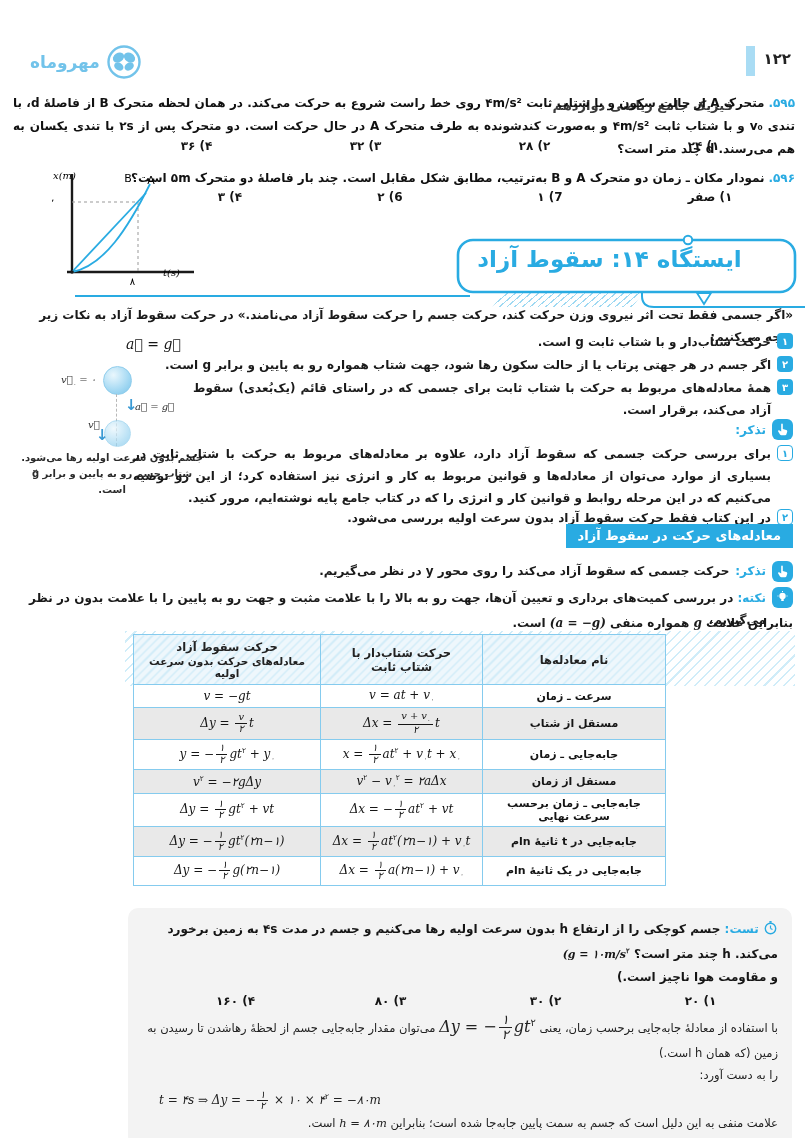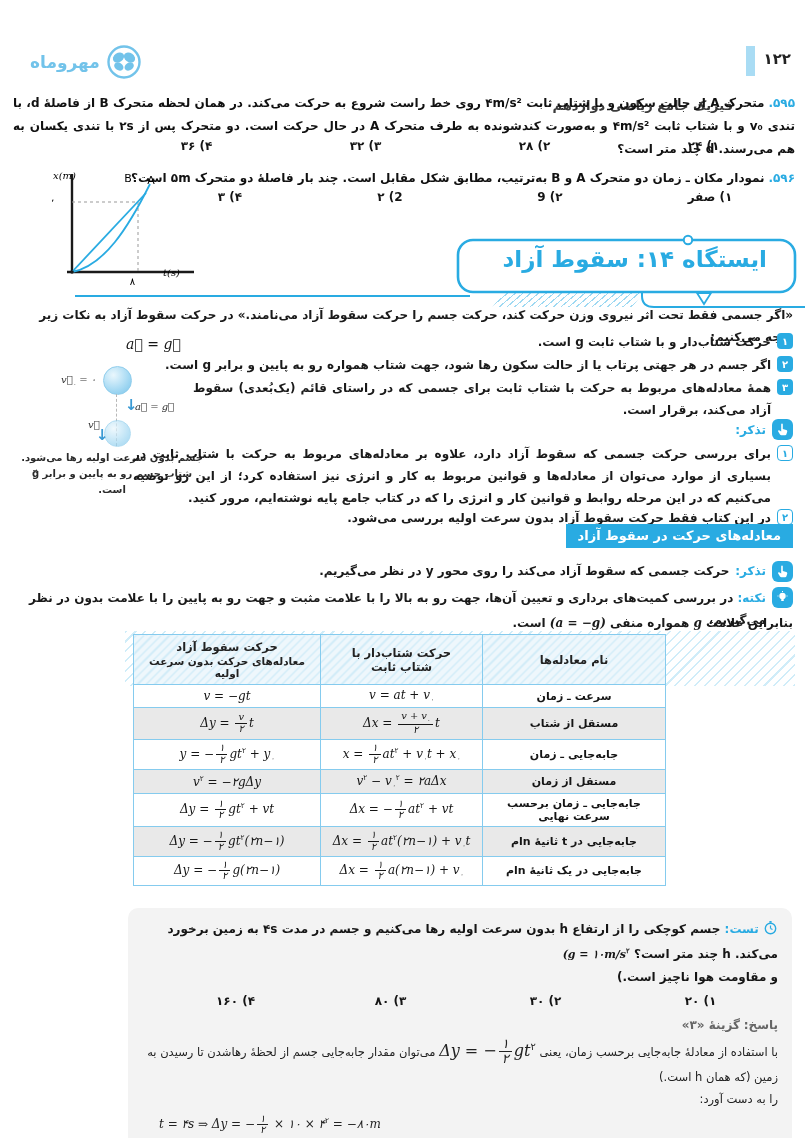--- a/index.html
+++ b/index.html
@@ -109,22 +109,22 @@
   <div class="opt">۳) ۳۲</div>
   <div class="opt">۴) ۳۶</div>
 </div>
 
 <div class="abs qblock" style="right:10px;top:167px;width:680px;">
   <span class="qnum">۵۹۶.</span>
   <span class="qtext">نمودار مکان ـ زمان دو متحرک A و B به‌ترتیب، مطابق شکل مقابل است. چند بار فاصلهٔ دو متحرک ۵m است؟</span>
 </div>
 <div class="abs opts" style="left:150px;top:190px;width:640px;">
   <div class="opt">۱) صفر</div>
-  <div class="opt">۲) 9</div>
-  <div class="opt">2) ۲</div>
+  <div class="opt">7) ۱</div>
+  <div class="opt">6) ۲</div>
   <div class="opt">۴) ۳</div>
 </div>
 
 <svg class="abs" style="left:52px;top:168px;" width="160" height="124" viewBox="0 0 160 124">
   <line x1="20" y1="6" x2="20" y2="104" stroke="#1a1a1a" stroke-width="2.4"></line>
   <line x1="15" y1="104" x2="142" y2="104" stroke="#1a1a1a" stroke-width="2.4"></line>
   <line x1="20" y1="34" x2="86" y2="34" stroke="#999" stroke-width="1" stroke-dasharray="3,3"></line>
   <line x1="86" y1="34" x2="86" y2="104" stroke="#999" stroke-width="1" stroke-dasharray="3,3"></line>
   <path d="M20,104 L94,25" fill="none" stroke="#29abe2" stroke-width="1.8"></path>
   <path d="M20,104 C52,98 76,60 98,16" fill="none" stroke="#29abe2" stroke-width="1.8"></path>
@@ -138,21 +138,21 @@
 </svg>
 
 <div class="abs hatch" style="left:500px;top:286px;width:140px;height:21px;"></div>
 <svg class="abs" style="left:0;top:232px;" width="805" height="100" viewBox="0 0 805 100">
   <line x1="75" y1="64" x2="470" y2="64" stroke="#29abe2" stroke-width="2"></line>
   <path d="M642,60 L642,64 Q642,75 654,75 L805,75" fill="none" stroke="#29abe2" stroke-width="2"></path>
   <rect x="458" y="8" width="337" height="52" rx="15" fill="#ffffff" stroke="#29abe2" stroke-width="2.6"></rect>
   <circle cx="688" cy="8" r="4.2" fill="#ffffff" stroke="#29abe2" stroke-width="2"></circle>
   <polygon points="697,61 711,61 704,72" fill="#ffffff" stroke="#29abe2" stroke-width="1.8"></polygon>
 </svg>
-<div class="abs station-title" style="left:452px;top:246px;width:315px;text-align:right;">ایستگاه ۱۴: سقوط آزاد</div>
+<div class="abs station-title" style="left:452px;top:246px;width:315px;">ایستگاه ۱۴: سقوط آزاد</div>
 
 <div class="abs para" style="right:12px;top:304px;width:780px;"><span class="bseg">«اگر جسمی فقط تحت اثر نیروی وزن حرکت کند، حرکت جسم را حرکت سقوط آزاد می‌نامند.»</span><span> در حرکت سقوط آزاد به نکات زیر توجه می‌کنیم:</span></div>
 
 <div class="abs row" style="right:12px;top:331px;width:670px;">
   <span class="bullet">۱</span>
   <span class="para">حرکت شتاب‌دار و با شتاب ثابت g است.</span>
 </div>
 <div class="abs row" style="right:12px;top:354px;width:700px;">
   <span class="bullet">۲</span>
   <span class="para">اگر جسم در هر جهتی پرتاب یا از حالت سکون رها شود، جهت شتاب همواره رو به پایین و برابر g است.</span>
@@ -319,24 +319,20 @@
     <span>جسم کوچکی را از ارتفاع h بدون سرعت اولیه رها می‌کنیم و جسم در مدت ۴s به زمین برخورد می‌کند. h چند متر است؟</span>
     <span><span style="font-size:11px;" class="eq">(g = ۱۰m/s<sup>۲</sup></span></span>
   </div>
   <div class="test-line">و مقاومت هوا ناچیز است.)</div>
   <div class="opts" style="width:620px;margin-top:2px;">
     <div class="opt">۱) ۲۰</div>
     <div class="opt">۲) ۳۰</div>
     <div class="opt">۳) ۸۰</div>
     <div class="opt">۴) ۱۶۰</div>
   </div>
-  <div style="margin-top:2px;">
-    <span class="answer-label">پاسخ:</span>
-    <span class="answer-label">گزینهٔ «۳»</span>
-  </div>
   <div class="exp">
     <span>با استفاده از معادلهٔ جابه‌جایی برحسب زمان، یعنی</span>
     <span style="font-size:16px;" class="eq">Δy = −<span class="frac">
           <span class="num">۱</span>
           <span class="den">۲</span>
         </span>gt<sup>۲</sup></span>
     <span>می‌توان مقدار جابه‌جایی جسم از لحظهٔ رهاشدن تا رسیدن به زمین (که همان h است.)</span>
   </div>
   <div class="exp">را به دست آورد:</div>
   <div class="exp" style="direction:ltr;text-align:left;margin-left:17px;">

